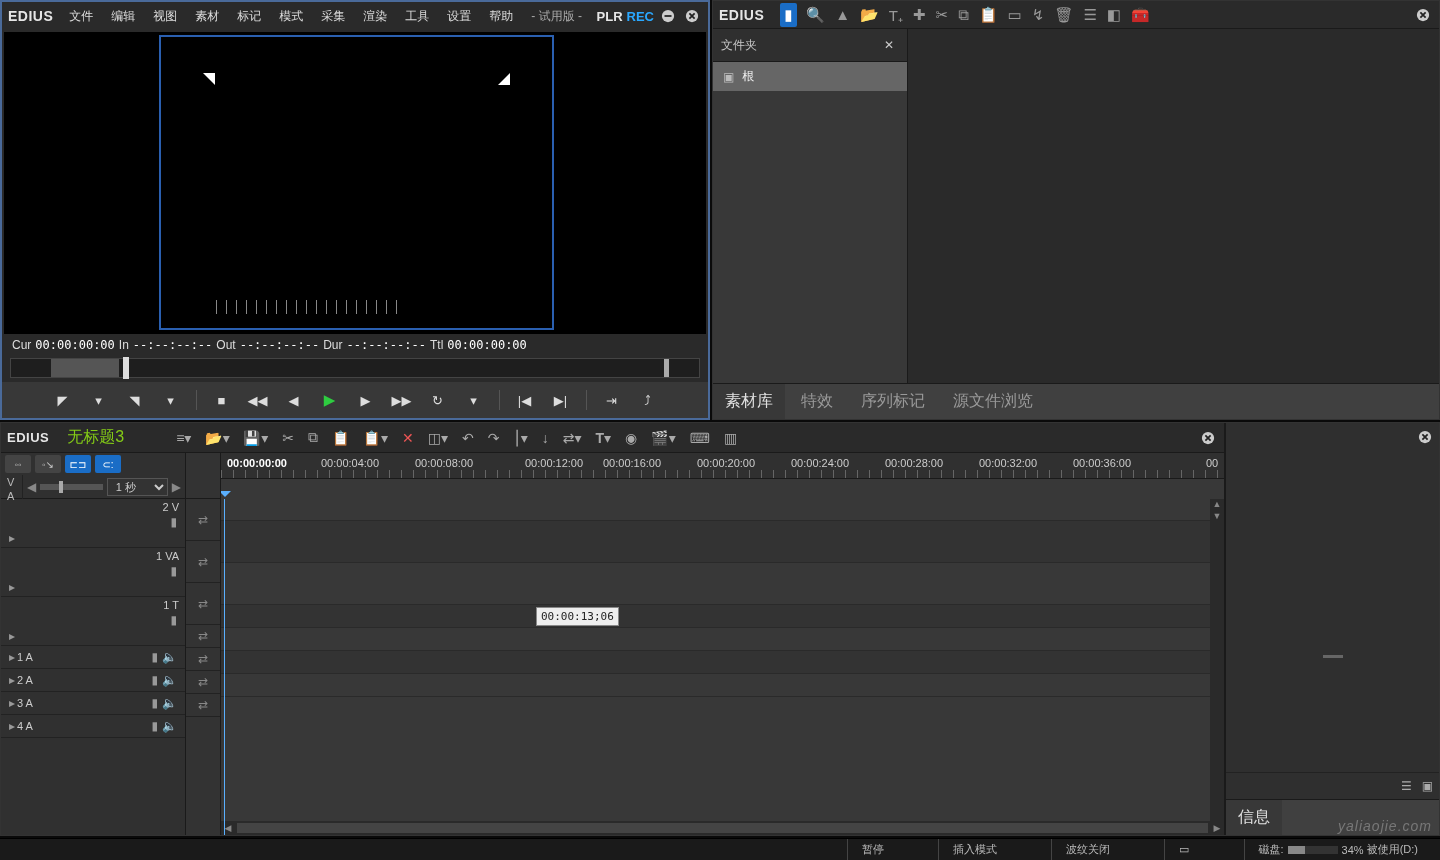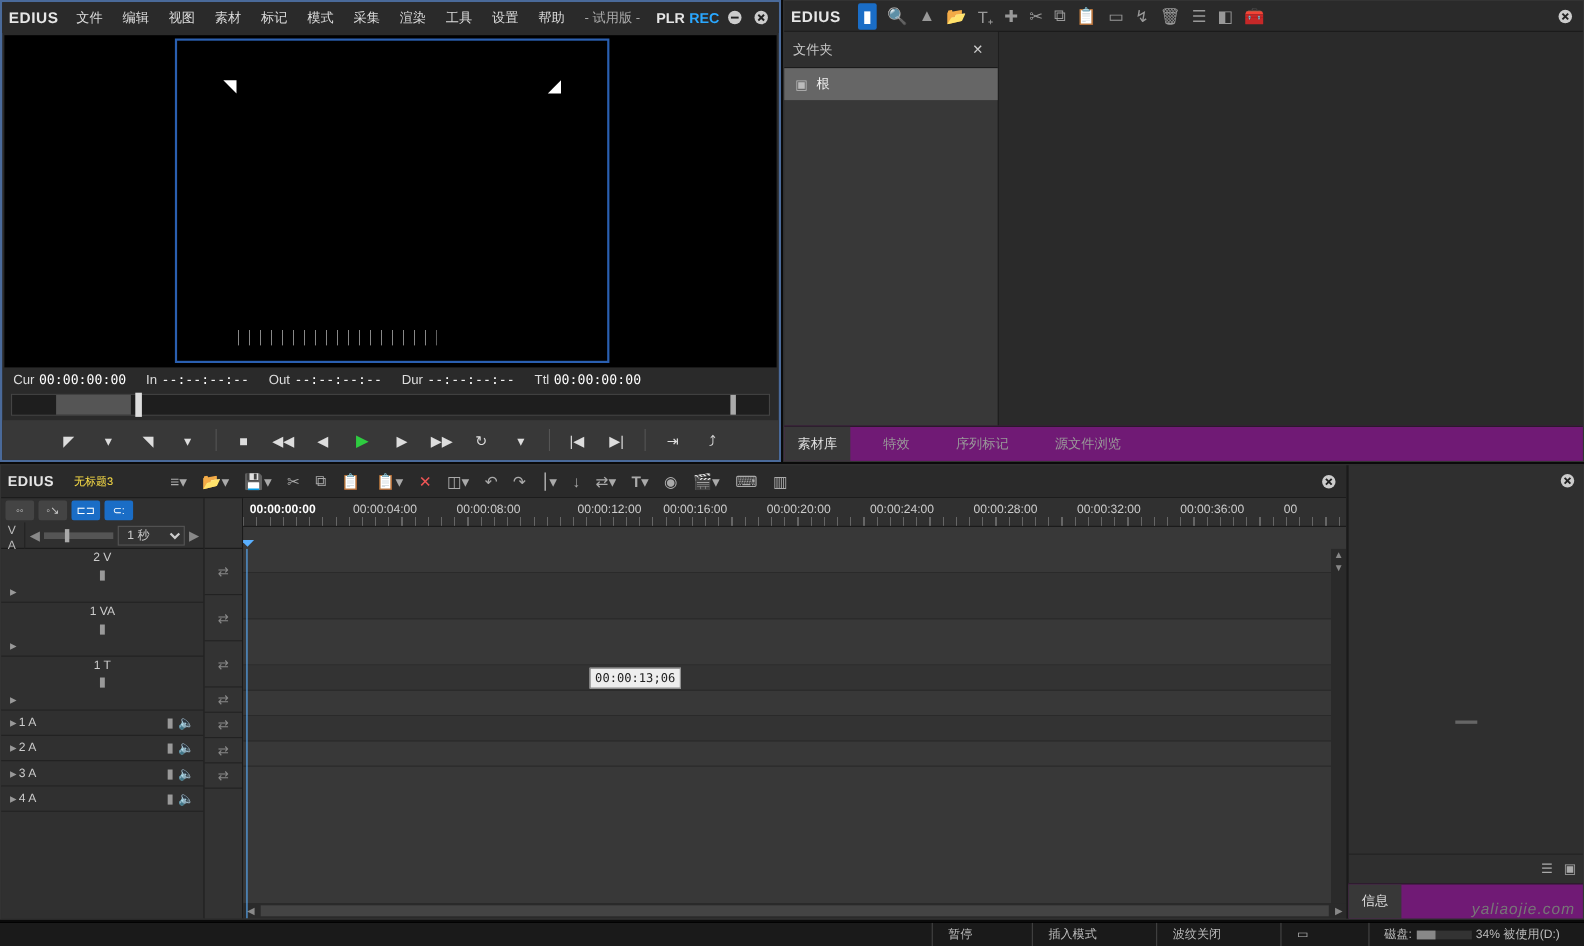--- a/index.html
+++ b/index.html
@@ -18,21 +18,21 @@
 .viewer{flex:1;background:#000;position:relative;margin:2px}
 .safe{position:absolute;left:155px;top:3px;width:395px;height:295px;border:2px solid #2a5fb0}
 .safe .tl,.safe .tr{position:absolute;top:36px;width:0;height:0;border-style:solid}
 .safe .tl{left:42px;border-width:0 12px 12px 0;border-color:transparent #fff transparent transparent}
 .safe .tr{right:42px;border-width:0 0 12px 12px;border-color:transparent transparent #fff transparent}
 .rcd{position:absolute;left:55px;bottom:32px;color:#fff;font-size:13px;font-weight:bold;letter-spacing:1px}
 .rcd .big{font-size:26px;font-family:Consolas,monospace;letter-spacing:2px;vertical-align:-3px}
 .pause2{display:inline-block;margin-left:6px;vertical-align:3px}
 .pause2 i{display:inline-block;width:4px;height:14px;background:#fff;margin:0 1px}
 .ticks{position:absolute;left:55px;bottom:14px;right:155px;height:14px;background:repeating-linear-gradient(90deg,#888 0 1px,transparent 1px 10px)}
-.tc-row{display:flex;gap:18px;padding:2px 10px;color:#ddd;font-size:12px;align-items:center}
+.tc-row{display:flex;gap:4px;padding:2px 10px;color:#ddd;font-size:12px;align-items:center}
 .tc-row span b{color:#fff;font-weight:normal;margin-left:4px;font-family:Consolas,monospace}
 .scrub{height:20px;background:#1e1e1e;margin:4px 8px;position:relative;border:1px solid #444}
 .scrub .seg{position:absolute;top:0;bottom:0;left:40px;width:68px;background:#555}
 .scrub .head{position:absolute;top:-2px;bottom:-2px;left:112px;width:6px;background:#ddd}
 .scrub .mark{position:absolute;top:0;bottom:0;right:30px;width:5px;background:#aaa}
 .transport{display:flex;gap:6px;align-items:center;justify-content:center;height:36px;background:#383838;padding:0 8px}
 .tbtn{width:30px;height:24px;display:flex;align-items:center;justify-content:center;color:#ddd;cursor:pointer;font-size:13px}
 .tbtn.play{color:#2ecc40;font-size:15px}
 .tdiv{width:1px;height:20px;background:#555;margin:0 4px}
 
@@ -46,48 +46,48 @@
 .folder-col{border-right:1px solid #1a1a1a;background:#383838}
 .folder-head{display:flex;align-items:center;justify-content:space-between;padding:6px 8px;border-bottom:1px solid #1a1a1a;background:#2f2f2f}
 .folder-item{display:flex;align-items:center;gap:8px;padding:6px 10px;background:#666;color:#eee;cursor:pointer}
 .folder-item .iconf{color:#bbb}
 .content-col{display:flex;flex-direction:column}
 .content-head{display:flex;align-items:center;justify-content:space-between;padding:6px 10px;border-bottom:1px solid #1a1a1a;background:#2f2f2f}
 .thumb-area{flex:1;padding:6px}
 .thumb{width:88px;height:50px;background:#000;border:1px solid #555}
 .prop-row{display:grid;grid-template-columns:100px 100px 1fr;background:#2f2f2f;border-top:1px solid #1a1a1a}
 .prop-row div{padding:6px 10px;border-right:1px solid #444}
-.bin-tabs{display:flex;gap:18px;border-top:1px solid #1a1a1a;background:#701a75;font-size:12px}
+.bin-tabs{display:flex;gap:4px;border-top:1px solid #1a1a1a;background:#404040;font-size:16px}
 .bin-tab{padding:7px 12px;color:#999;cursor:pointer}
 .bin-tab.active{background:#383838;color:#e0e0e0}
 
 
 .timeline{grid-column:1/3;background:#2a2a2a;border:1px solid #333;display:grid;grid-template-columns:1fr 215px}
 .tl-main{display:flex;flex-direction:column;overflow:hidden}
 .tl-head{display:flex;align-items:center;height:30px;padding:0 6px;gap:12px;border-bottom:1px solid #1a1a1a}
 .tl-head .brand{font-size:13px}
-.proj{color:#fde047;font-size:10px}
+.proj{color:#84cc16;font-size:16px}
 .tl-tools{margin-left:40px;display:flex;gap:14px;align-items:center;color:#aaa;font-size:14px}
 .tl-tools span{cursor:pointer}
 .tl-tools .danger{color:#e55}
 .tl-grid{flex:1;display:grid;grid-template-columns:185px 35px 1fr}
 .track-header{background:#303030;border-right:1px solid #1a1a1a;display:flex;flex-direction:column}
 .track-patch{background:#333;border-right:1px solid #1a1a1a;display:flex;flex-direction:column}
 .ruler-row{height:46px;display:flex;border-bottom:1px solid #1a1a1a}
 .mode-btns{display:flex;gap:4px;padding:4px;align-items:center;height:22px}
 .mode-btns .b{width:26px;height:18px;background:#444;border-radius:2px;display:flex;align-items:center;justify-content:center;font-size:10px;cursor:pointer}
 .mode-btns .b.on{background:#1a6dc6;color:#fff}
 .va-col{display:flex;flex-direction:column;font-size:11px}
 .va-col div{display:flex;align-items:center;padding:1px 6px;height:14px;color:#bbb}
 .zoom{display:flex;align-items:center;gap:4px;padding:2px 4px}
 .zoom .bar{flex:1;height:6px;background:#555;position:relative}
 .zoom .bar i{position:absolute;left:30%;top:-3px;width:4px;height:12px;background:#aaa}
 .zoom select{background:#333;color:#ccc;border:1px solid #555;font-size:11px;padding:1px 14px 1px 4px}
 .track-row{display:flex;align-items:center;border-bottom:1px solid #222;padding:2px 6px;color:#ccc;font-size:11px;min-height:23px}
-.track-row.tall{min-height:42px;flex-direction:column;align-items:center;justify-content:center;gap:2px}
+.track-row.tall{min-height:42px;flex-direction:column;align-items:flex-end;justify-content:center;gap:2px}
 .track-row .lbl{flex:1}
 .track-row .ic{color:#999;margin:0 2px;font-size:12px}
 .patch-row{height:23px;border-bottom:1px solid #222;display:flex;align-items:center;justify-content:center;color:#888;font-size:12px}
 .patch-row.tall{height:42px}
 .tl-content{background:#383838;position:relative;overflow:hidden;display:flex;flex-direction:column}
 .seq-tab{height:20px;background:#2a2a2a;border-bottom:1px solid #1a1a1a;display:flex}
 .seq-tab .t{padding:2px 14px;background:#454545;color:#ddd;font-size:11px;border-right:1px solid #222}
 .ruler{height:26px;background:#303030;border-bottom:1px solid #1a1a1a;position:relative;font-family:Consolas,monospace;font-size:11px;color:#ccc}
 .ruler .tick{position:absolute;top:4px}
 .ruler .tick.first{color:#fff;font-weight:bold}
@@ -368,21 +368,21 @@
                 <span class="tick first" style="left: 6px;">00:00:00:00</span>
                 <span class="tick" style="left: 100px;">00:00:04:00</span>
                 <span class="tick" style="left: 194px;">00:00:08:00</span>
                 <span class="tick" style="left: 304px;">00:00:12:00</span>
                 <span class="tick" style="left: 382px;">00:00:16:00</span>
                 <span class="tick" style="left: 476px;">00:00:20:00</span>
                 <span class="tick" style="left: 570px;">00:00:24:00</span>
                 <span class="tick" style="left: 664px;">00:00:28:00</span>
                 <span class="tick" style="left: 758px;">00:00:32:00</span>
                 <span class="tick" style="left: 852px;">00:00:36:00</span>
-                <span class="tick" style="left: 946px;">00</span>
+                <span class="tick" style="left: 985px;">00</span>
               </div>
             <div class="minor"></div>
           </div>
           <div class="playhead"></div>
           <div class="lanes" id="lanes">
             <div class="lane tall"></div>
               <div class="lane tall dark"></div>
               <div class="lane tall"></div>
               <div class="lane dark"></div>
               <div class="lane"></div>

